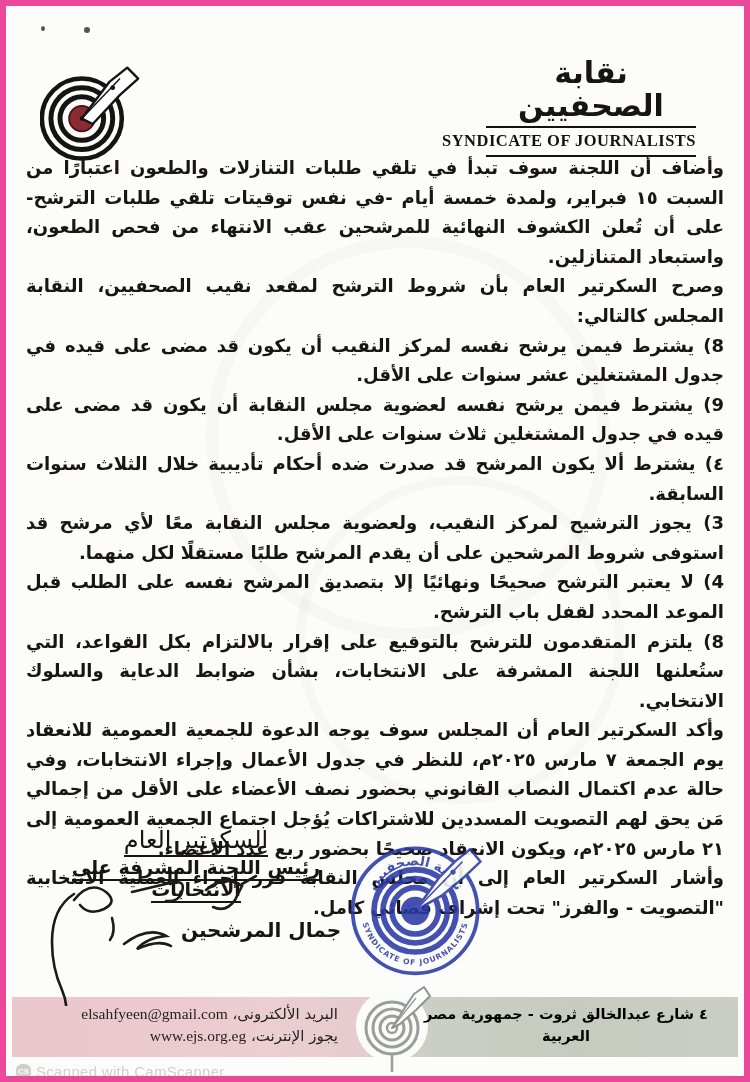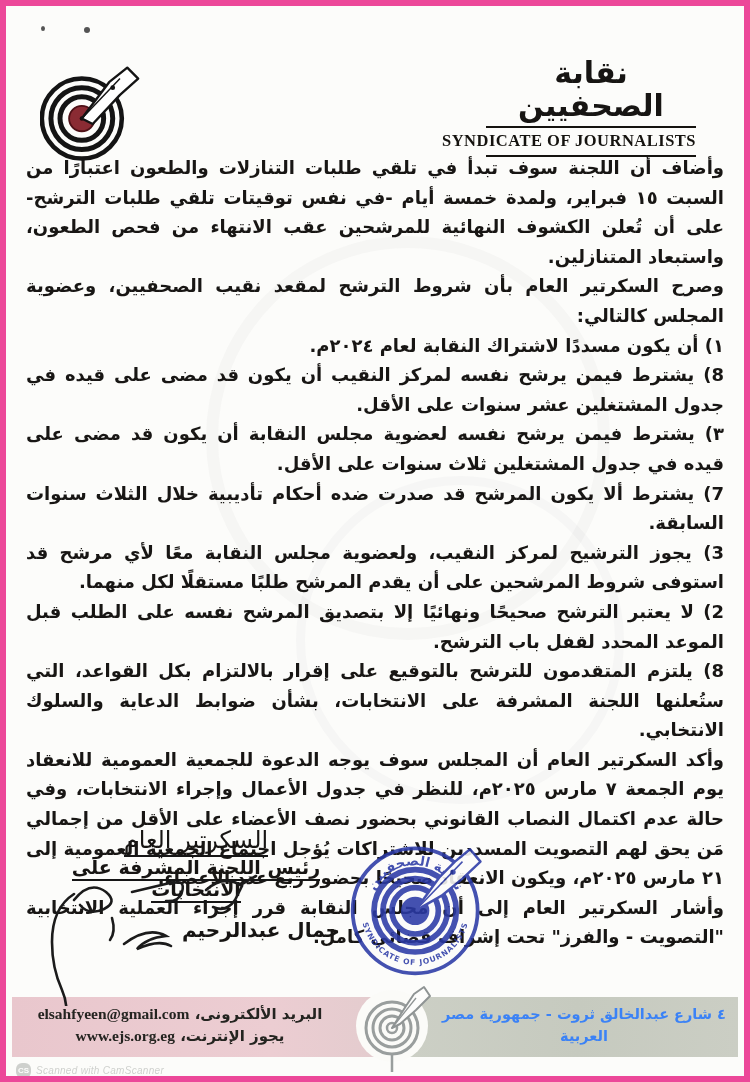--- a/index.html
+++ b/index.html
@@ -44,33 +44,33 @@
   .sig-svg{position:absolute;left:22px;top:860px;width:270px;height:140px;z-index:3;}
   .sig-name{position:absolute;left:160px;top:912px;width:190px;text-align:center;font-size:20px;font-weight:700;z-index:4;direction:rtl;}
   .stamp-svg{position:absolute;left:341px;top:831px;width:142px;height:142px;opacity:.88;z-index:3;}
   
   .footer-band{position:absolute;left:6px;right:6px;top:991px;height:60px;display:flex;z-index:2;}
   .band-left{width:370px;background:linear-gradient(90deg,#e9c7cd 0%,#eccdd2 70%,#e3ccce 100%);}
   .band-right{flex:1;background:linear-gradient(90deg,#cdd0c6 0%,#c6cabf 55%,#cbcec4 100%);}
   .footer-logo{position:absolute;left:348px;top:978px;width:84px;height:88px;z-index:4;}
   .footer-left-text{
     position:absolute;left:16px;top:997px;width:316px;z-index:5;
-    direction:rtl;text-align:center;font-weight:700;font-size:15px;line-height:22px;color:#242420;
+    direction:rtl;font-weight:400;font-size:15px;line-height:22px;color:#242420;
   }
   .footer-left-text .latin{font-family:"Liberation Serif","DejaVu Serif",serif;font-size:15.5px;direction:ltr;unicode-bidi:embed;}
   .footer-right-text{
-    position:absolute;left:432px;top:997px;width:292px;z-index:5;
-    direction:rtl;text-align:center;font-weight:700;font-size:14.5px;line-height:22px;color:#3b82f6;
+    position:absolute;left:414px;top:997px;width:292px;z-index:5;
+    direction:rtl;text-align:center;font-weight:700;font-size:14.5px;line-height:22px;color:#000000;
   }
   
   .cam-mark{position:absolute;left:10px;top:1057px;display:flex;align-items:center;gap:5px;z-index:5;opacity:.55;}
   .cam-icon{width:15px;height:15px;border-radius:6px;background:#a9ada9;color:#fff;
     font-size:8px;font-weight:700;display:flex;align-items:center;justify-content:center;
     font-family:"Liberation Sans",sans-serif;}
-  .cam-text{font-family:"Liberation Sans",sans-serif;font-size:10px;color:#a9ada9;letter-spacing:.3px;font-style:italic;}
+  .cam-text{font-family:"Liberation Sans",sans-serif;font-size:15px;color:#a9ada9;letter-spacing:.3px;}
 </style>
 </head>
 <body>
 
 <div class="page">
 
   <div class="ink-dot dot1"></div>
   <div class="ink-dot dot2"></div>
 
   <div class="ghost-ring ghost1"></div>
@@ -89,27 +89,26 @@
 
   <div class="brand">
     <div class="brand-ar">نقابة الصحفيين</div>
     <div class="brand-rule"></div>
     <div class="brand-en">SYNDICATE OF JOURNALISTS</div>
     <div class="brand-rule2"></div>
   </div>
 
   <div class="doc-text">
     <p>وأضاف أن اللجنة سوف  تبدأ في تلقي طلبات التنازلات والطعون اعتبارًا من السبت ١٥ فبراير، ولمدة خمسة أيام -في نفس توقيتات تلقي طلبات الترشح- على أن تُعلن الكشوف النهائية للمرشحين عقب الانتهاء من فحص الطعون، واستبعاد المتنازلين.</p>
-    <p>وصرح السكرتير العام بأن شروط الترشح لمقعد نقيب الصحفيين، وعضوية المجلس كالتالي:</p>
-    <p>١) أن يكون مسددًا لاشتراك النقابة لعام ٢٠٢٤م.</p>
+    <p>وصرح السكرتير العام بأن شروط الترشح لمقعد نقيب الصحفيين، النقابة المجلس كالتالي:</p>
     <p>8) يشترط فيمن يرشح نفسه لمركز النقيب أن يكون قد مضى على قيده في جدول المشتغلين عشر سنوات على الأقل.</p>
-    <p>٣) يشترط فيمن يرشح نفسه لعضوية مجلس النقابة أن يكون قد مضى على قيده في جدول المشتغلين ثلاث سنوات على الأقل.</p>
-    <p>7) يشترط ألا يكون المرشح قد صدرت ضده أحكام تأديبية خلال الثلاث سنوات السابقة.</p>
+    <p>9) يشترط فيمن يرشح نفسه لعضوية مجلس النقابة أن يكون قد مضى على قيده في جدول المشتغلين ثلاث سنوات على الأقل.</p>
+    <p>٤) يشترط ألا يكون المرشح قد صدرت ضده أحكام تأديبية خلال الثلاث سنوات السابقة.</p>
     <p>3) يجوز الترشيح لمركز النقيب، ولعضوية مجلس النقابة معًا لأي مرشح قد استوفى شروط المرشحين على أن يقدم المرشح طلبًا مستقلًا لكل منهما.</p>
-    <p>2) لا يعتبر الترشح صحيحًا ونهائيًا إلا بتصديق المرشح نفسه على الطلب قبل الموعد المحدد لقفل باب الترشح.</p>
+    <p>4) لا يعتبر الترشح صحيحًا ونهائيًا إلا بتصديق المرشح نفسه على الطلب قبل الموعد المحدد لقفل باب الترشح.</p>
     <p>8) يلتزم المتقدمون للترشح بالتوقيع على إقرار بالالتزام بكل القواعد، التي ستُعلنها اللجنة المشرفة على الانتخابات، بشأن ضوابط الدعاية والسلوك الانتخابي.</p>
     <p>وأكد السكرتير العام أن المجلس سوف يوجه الدعوة للجمعية العمومية للانعقاد يوم الجمعة ٧ مارس ٢٠٢٥م، للنظر في جدول الأعمال وإجراء الانتخابات، وفي حالة عدم اكتمال النصاب القانوني بحضور نصف الأعضاء على الأقل من إجمالي مَن يحق لهم التصويت المسددين للاشتراكات يُؤجل اجتماع الجمعية العمومية إلى ٢١ مارس ٢٠٢٥م، ويكون الانعقاد صحيحًا بحضور ربع عدد الأعضاء.</p>
     <p>وأشار السكرتير العام إلى أن مجلس النقابة قرر إجراء العملية الانتخابية "التصويت - والفرز" تحت إشراف قضائي كامل.</p>
   </div>
 
   <div class="sig-block sig-title1">
     <span>السكرتير العام</span>
   </div>
   <div class="sig-block sig-title2">
     <span>رئيس اللجنة المشرفة على الانتخابات</span>
@@ -121,21 +120,21 @@
       <path d="M46,34 q16,-20 32,-8 q12,10 -2,17 q-15,7 -24,-4"></path>
       <path d="M84,52 q4,14 -2,22"></path>
       <path d="M104,26 l42,-10"></path>
       <path d="M142,18 q16,-6 12,8 q-3,10 -16,9"></path>
       <path d="M178,24 q18,-16 36,-4 l-7,14 q-9,13 -22,7"></path>
       <path d="M214,18 l14,-8"></path>
       <path d="M96,78 q24,-18 42,-8 q-20,2 -29,13 q22,-10 34,-3"></path>
     </g>
   </svg>
 
-  <div class="sig-name">جمال عبدالرحيم</div>
+  <div class="sig-name">جمال المرشحين</div>
 
   <svg class="stamp-svg" viewBox="0 0 150 150">
     <g stroke="#2b3aa6" fill="none">
       <circle cx="72" cy="78" r="66" stroke-width="4"></circle>
       <circle cx="72" cy="78" r="43.5" stroke-width="6"></circle>
       <circle cx="72" cy="78" r="34" stroke-width="6"></circle>
       <circle cx="72" cy="78" r="24.5" stroke-width="6"></circle>
     </g>
     <circle cx="72" cy="78" r="15" fill="#2b3aa6"></circle>
     <path id="stampTop" d="M24,78 A48,48 0 0 1 120,78" fill="none"></path>

